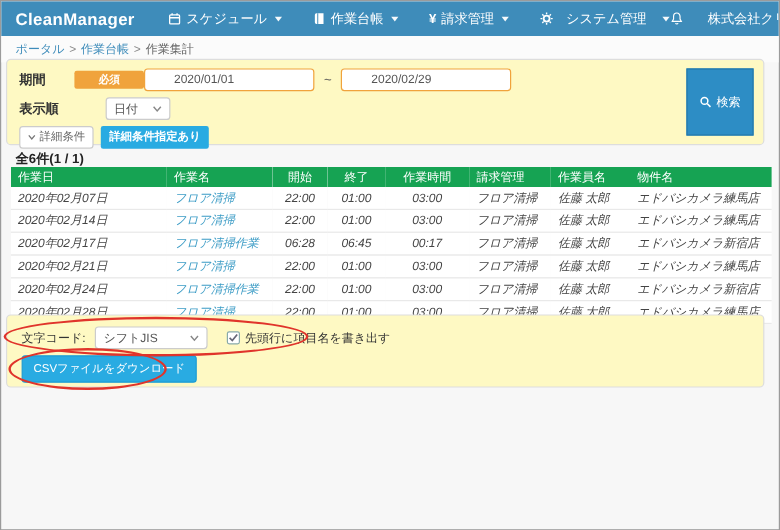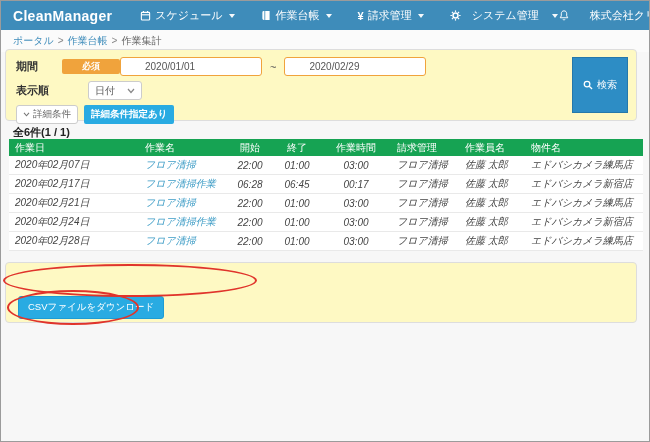--- a/index.html
+++ b/index.html
@@ -200,20 +200,30 @@
       <td>2020年02月07日</td>
       <td><a>フロア清掃</a></td>
       <td class="c-center">22:00</td>
       <td class="c-center">01:00</td>
       <td class="c-center">03:00</td>
       <td>フロア清掃</td>
       <td>佐藤 太郎</td>
       <td>エドバシカメラ練馬店</td>
     </tr>
           <tr>
+      <td>2020年02月14日</td>
+      <td><a>フロア清掃</a></td>
+      <td class="c-center">22:00</td>
+      <td class="c-center">01:00</td>
+      <td class="c-center">03:00</td>
+      <td>フロア清掃</td>
+      <td>佐藤 太郎</td>
+      <td>エドバシカメラ練馬店</td>
+    </tr>
+          <tr>
       <td>2020年02月17日</td>
       <td><a>フロア清掃作業</a></td>
       <td class="c-center">06:28</td>
       <td class="c-center">06:45</td>
       <td class="c-center">00:17</td>
       <td>フロア清掃</td>
       <td>佐藤 太郎</td>
       <td>エドバシカメラ新宿店</td>
     </tr>
           <tr>
@@ -244,19 +254,36 @@
       <td class="c-center">03:00</td>
       <td>フロア清掃</td>
       <td>佐藤 太郎</td>
       <td>エドバシカメラ練馬店</td>
     </tr>
         </tbody>
     </table>
   </div>
 
   <div class="panel export-panel">
+    <div class="form-row charset-row">
+      <span class="charset-label">文字コード:</span>
+      <div class="select-box charset-select">
+        <span>シフトJIS</span>
+        <svg width="8" height="6" viewBox="0 0 8 6">
+            <polyline points="1,1 4,4.5 7,1" fill="none" stroke="#888" stroke-width="1.2"></polyline>
+          </svg>
+      </div>
+      <span class="checkbox-group">
+        <span class="checkbox">
+          <svg width="9" height="9" viewBox="0 0 10 10">
+              <polyline points="1.5,5 4,7.5 8.5,2" fill="none" stroke="#667" stroke-width="1.6"></polyline>
+            </svg>
+        </span>
+        <span class="checkbox-label">先頭行に項目名を書き出す</span>
+      </span>
+    </div>
     <button class="csv-btn">CSVファイルをダウンロード</button>
   </div>
 
   <div class="ellipse ellipse-1"></div>
   <div class="ellipse ellipse-2"></div>
 
 </div>
 
 </body></html>

